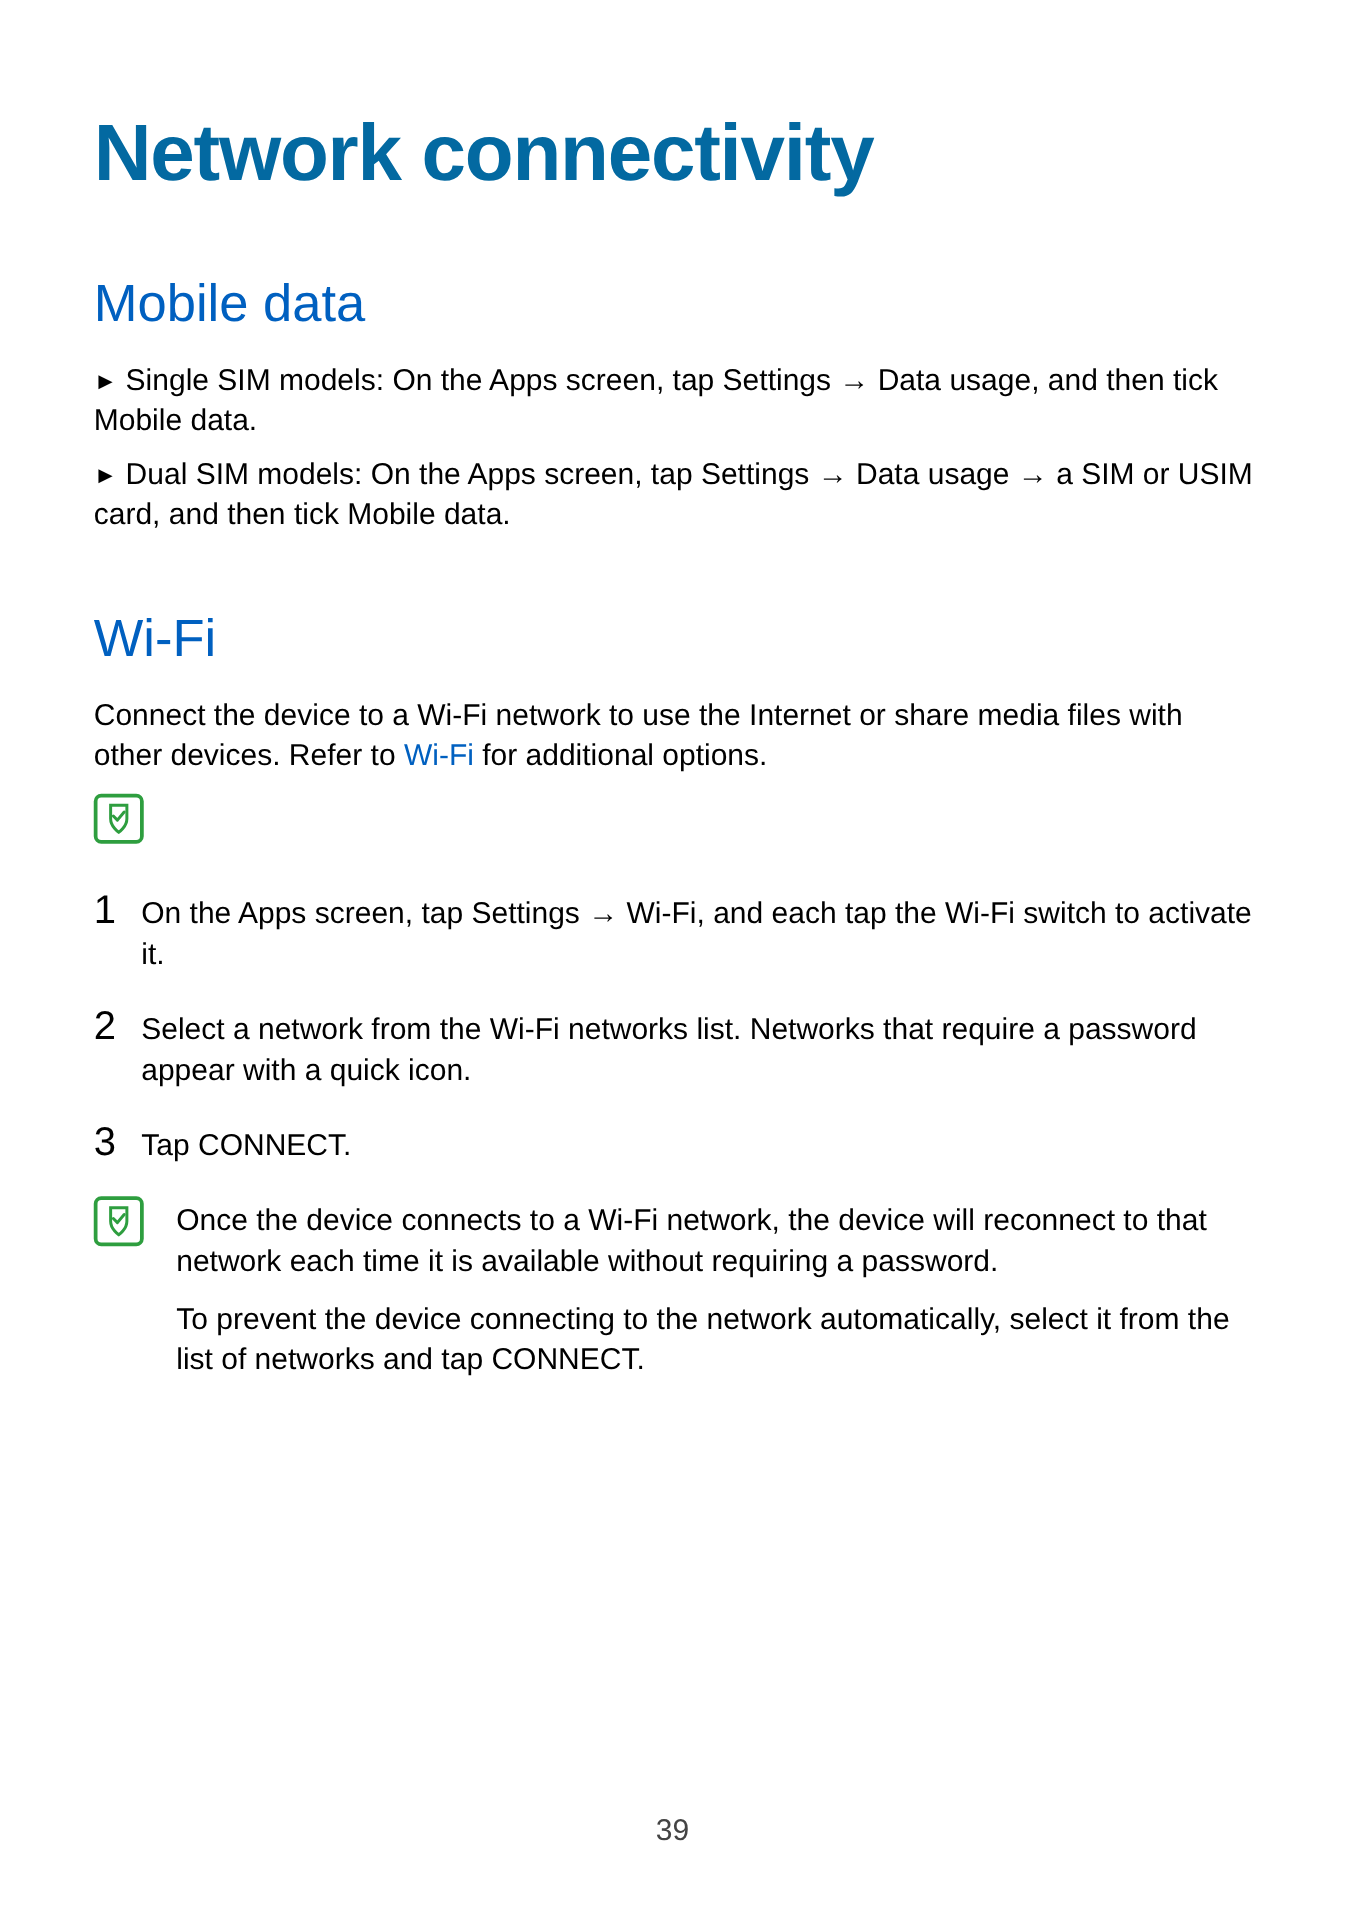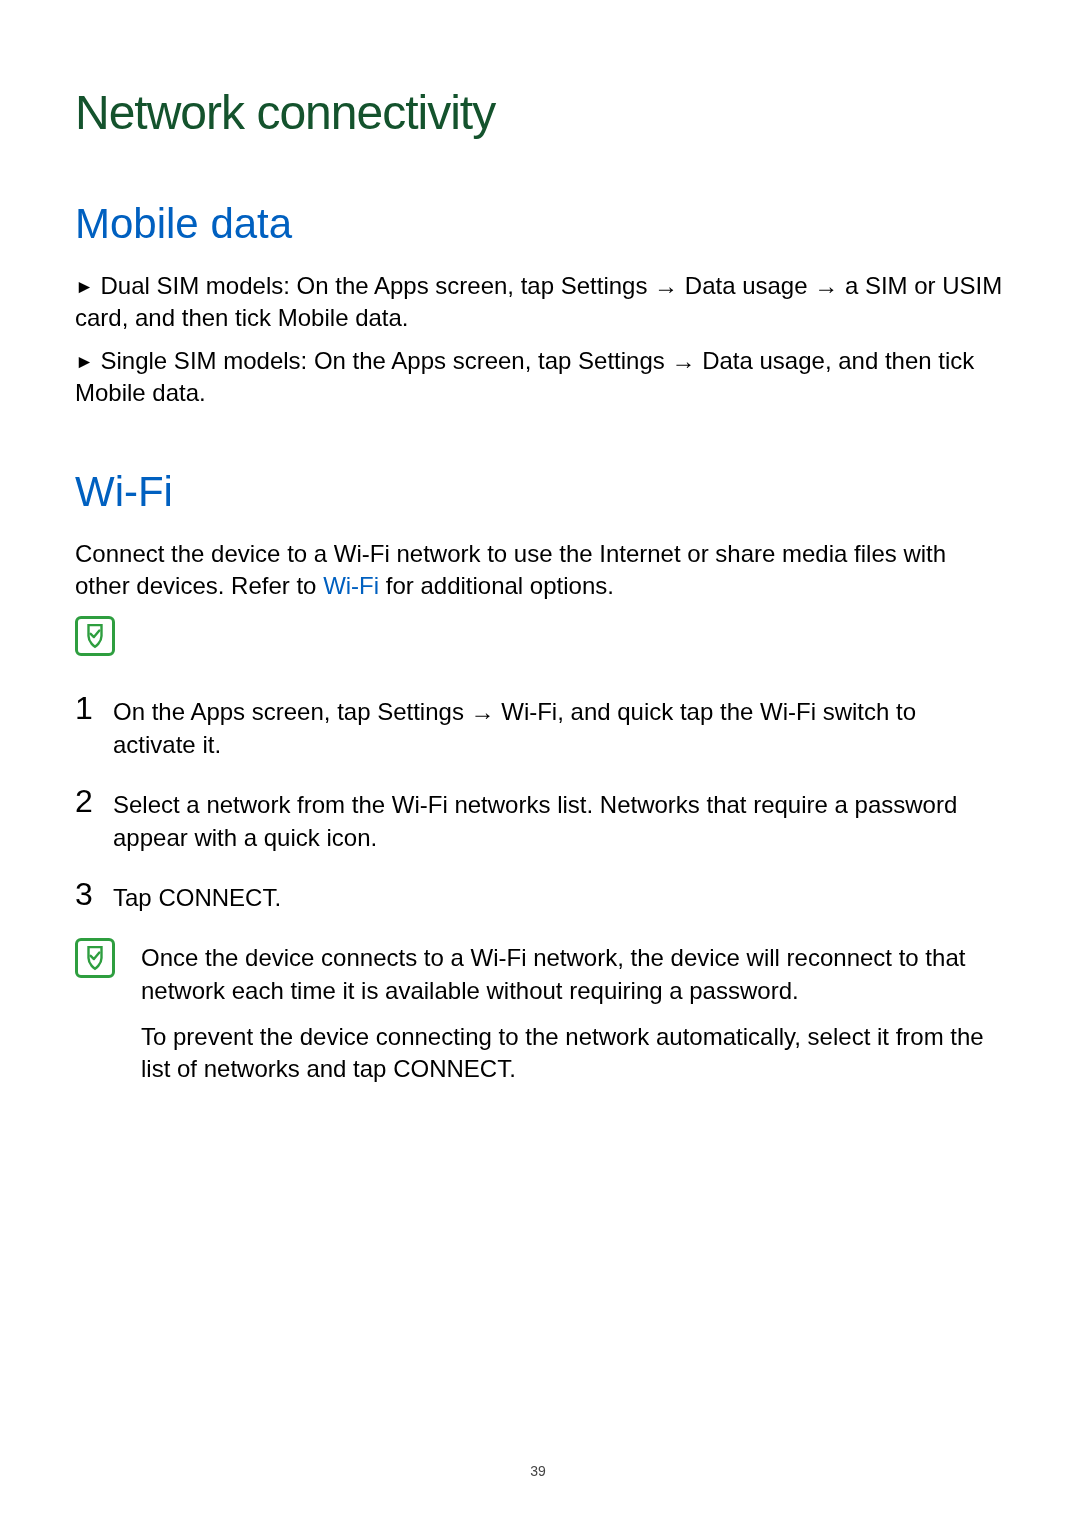--- a/index.html
+++ b/index.html
@@ -11,24 +11,24 @@
       width: 1080px;
       height: 1527px;
       box-sizing: border-box;
       position: relative;
     }
     .page {
       padding: 85px 75px 0 75px;
       box-sizing: border-box;
     }
     .h1 {
-      font-size: 48px;
-      font-weight: 400;
+      font-size: 64px;
+      font-weight: 700;
       margin: 0 0 60px 0;
-      color: #14532d;
+      color: #0369a1;
       letter-spacing: -1px;
     }
     .h2 {
       font-size: 42px;
       font-weight: 400;
       margin: 0 0 22px 0;
       color: #0060c0;
     }
     p {
       font-size: 24px;
@@ -97,41 +97,41 @@
       font-size: 24px;
       line-height: 1.35;
       padding-top: 4px;
     }
     .page-number {
       position: absolute;
       bottom: 48px;
       left: 0;
       right: 4px;
       text-align: center;
-      font-size: 14px;
+      font-size: 24px;
       color: #444;
     }
   </style>
 </head>
 <body>
 
 <div class="page">
   <h1 class="h1">Network connectivity</h1>
 
   <h2 class="h2">Mobile data</h2>
 
 
   <p class="bullet-block">
     <span class="arrow-chev">►</span>
-    <span>Dual SIM models: </span><span>On the Apps screen, tap </span><span>Settings</span><span> → </span><span>Data usage</span><span> → </span><span>a SIM or USIM card, and then tick </span><span>Mobile data</span><span>.</span>
+    <span>Single SIM models: </span><span>On the Apps screen, tap </span><span>Settings</span><span> → </span><span>Data usage</span><span>, and then tick </span><span>Mobile data</span><span>.</span>
   </p>
 
   <p class="bullet-block">
     <span class="arrow-chev">►</span>
-    <span>Single SIM models: </span><span>On the Apps screen, tap </span><span>Settings</span><span> → </span><span>Data usage</span><span>, and then tick </span><span>Mobile data</span><span>.</span>
+    <span>Dual SIM models: </span><span>On the Apps screen, tap </span><span>Settings</span><span> → </span><span>Data usage</span><span> → </span><span>a SIM or USIM card, and then tick </span><span>Mobile data</span><span>.</span>
   </p>
 
 
   <div class="section-gap"></div>
 
   <h2 class="h2">Wi-Fi</h2>
 
   <p>
     <span>Connect the device to a Wi-Fi network to use the Internet or share media files with other devices. Refer to </span><span class="link">Wi-Fi</span><span> for additional options.</span>
   </p>
@@ -143,21 +143,21 @@
         <path d="M8 10 L11 13 L16 7" fill="none" stroke="#2e9e3f" stroke-width="2.2" stroke-linecap="round" stroke-linejoin="round"></path>
       </svg>
     </div>
   </div>
 
   <div style="height:18px;"></div>
 
   <div class="ol-row">
     <div class="ol-num">1</div>
     <div class="ol-text">
-      <span>On the Apps screen, tap </span><span>Settings</span><span> → </span><span>Wi-Fi</span><span>, and quick tap the </span><span>Wi-Fi</span><span> switch to activate it.</span>
+      <span>On the Apps screen, tap </span><span>Settings</span><span> → </span><span>Wi-Fi</span><span>, and each tap the </span><span>Wi-Fi</span><span> switch to activate it.</span>
     </div>
   </div>
 
   <div class="ol-row">
     <div class="ol-num">2</div>
     <div class="ol-text">Select a network from the Wi-Fi networks list. Networks that require a password appear with a quick icon.</div>
   </div>
 
   <div class="ol-row">
     <div class="ol-num">3</div>

